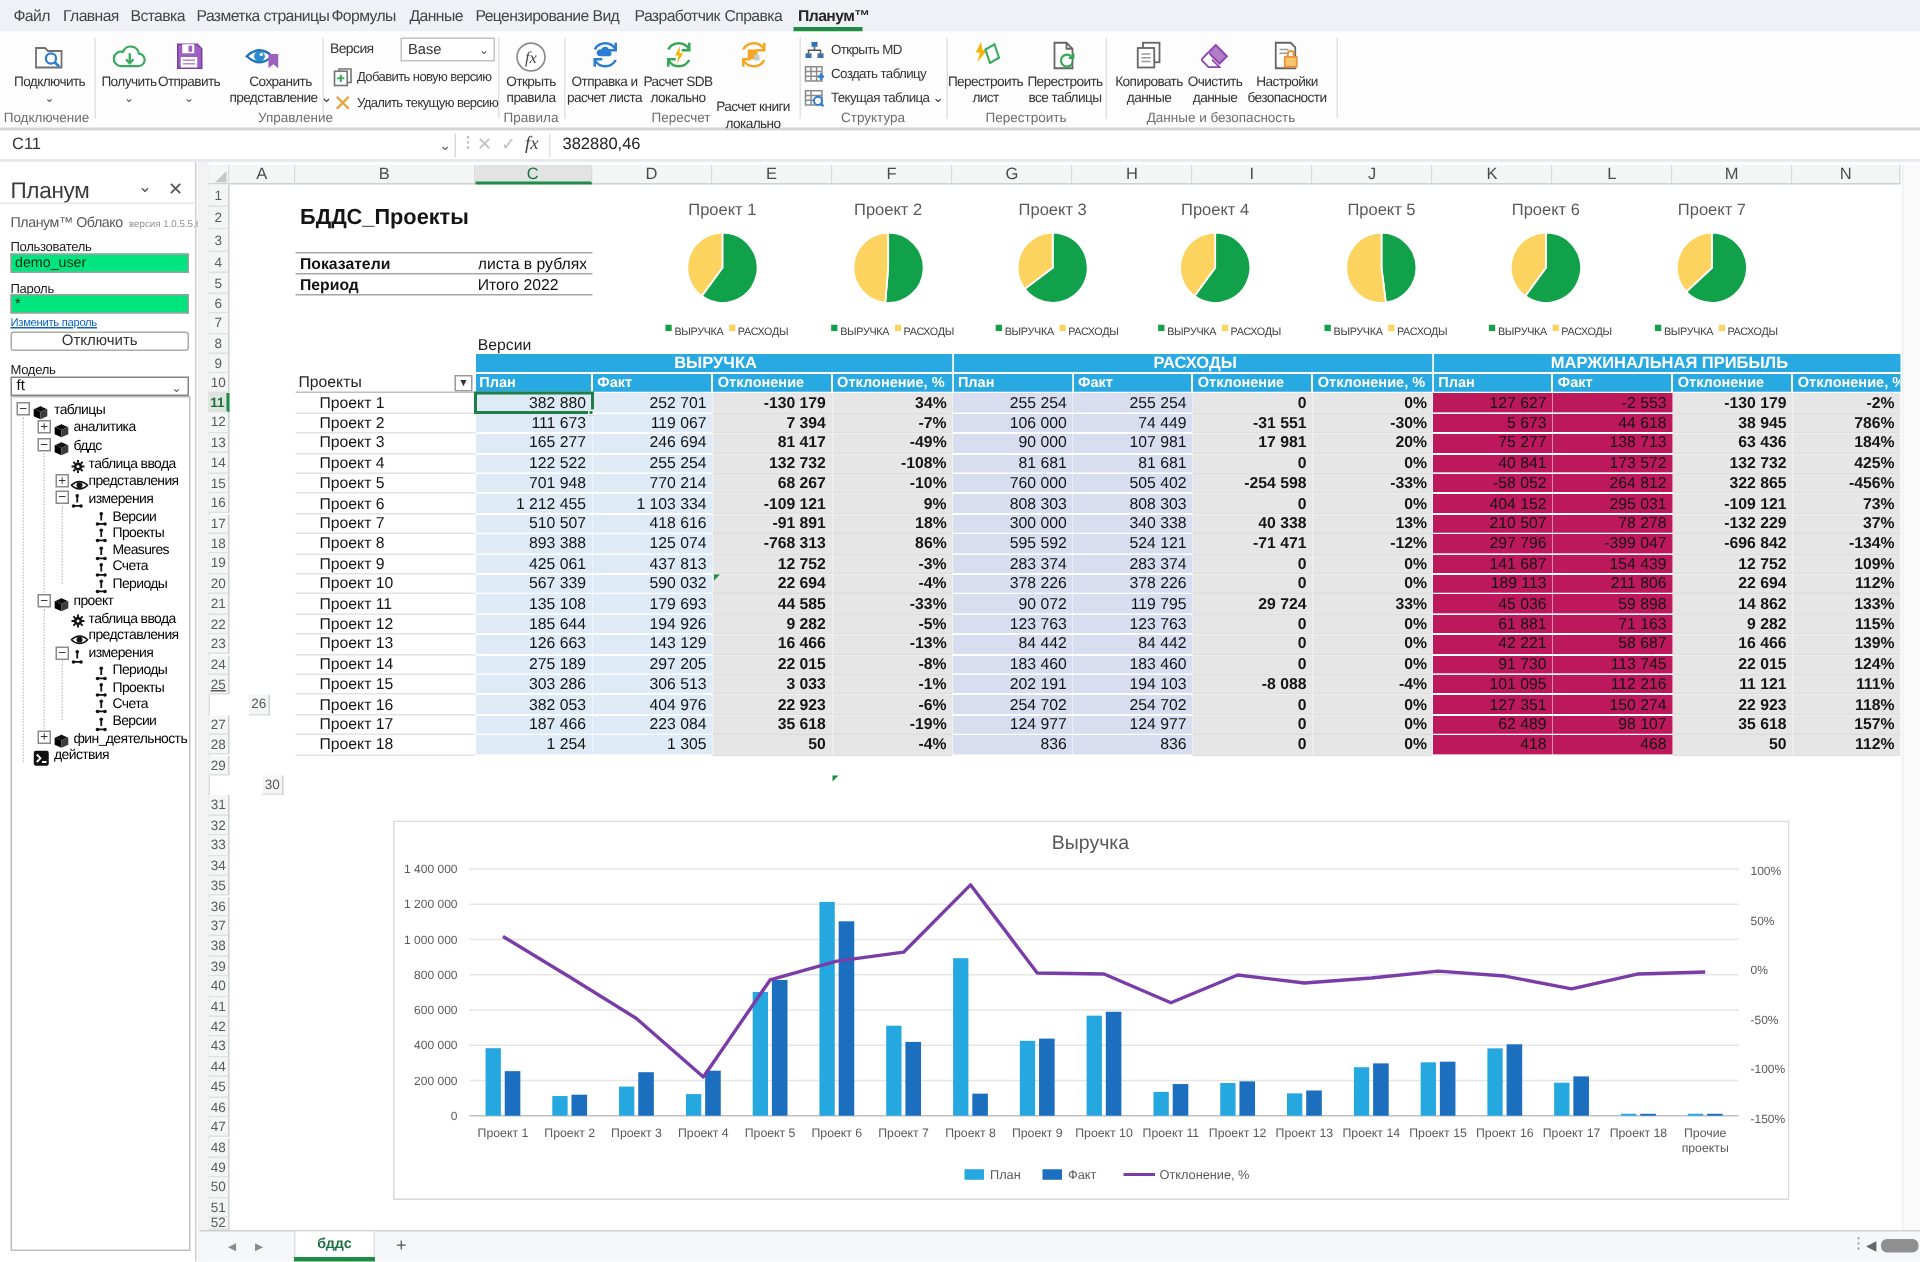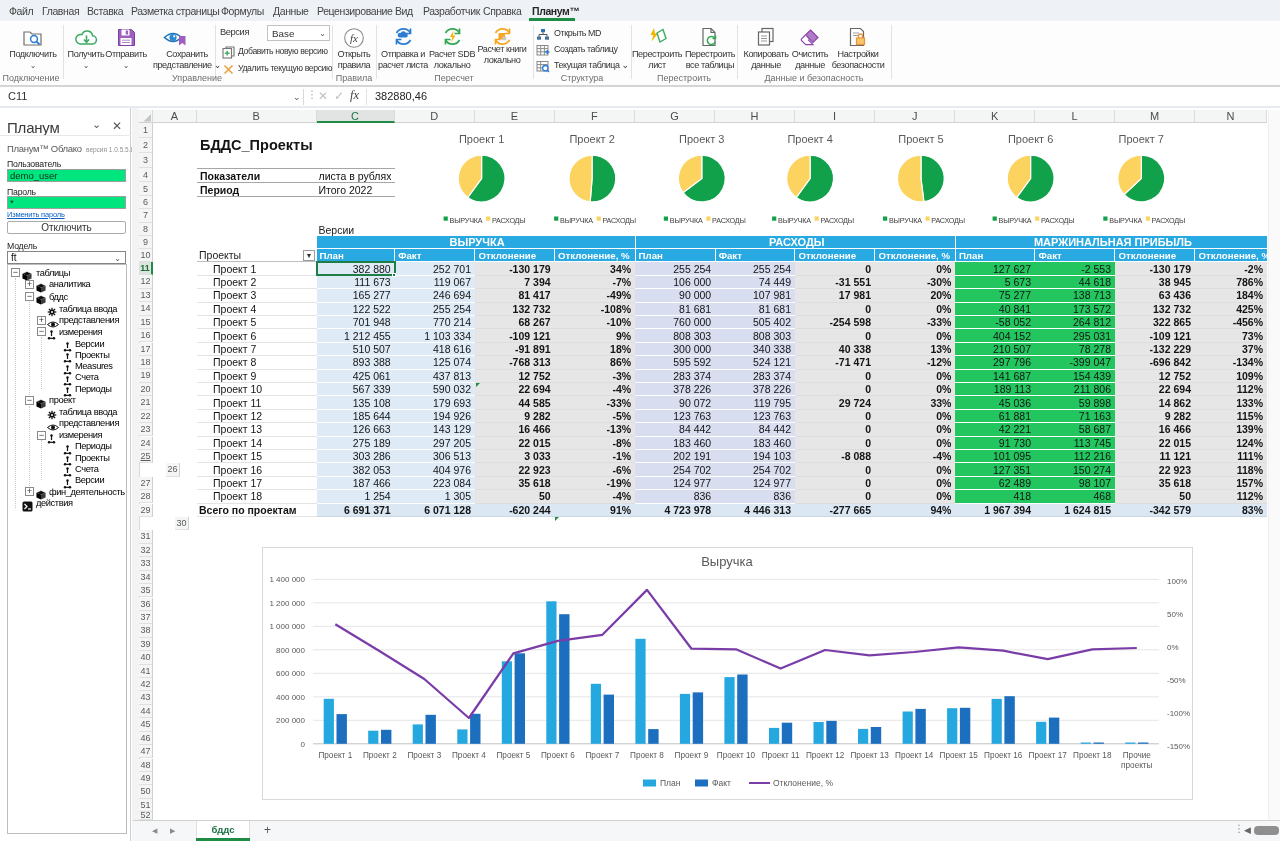--- a/index.html
+++ b/index.html
@@ -22,21 +22,21 @@
 .ti{position:absolute;font-size:9.3px;letter-spacing:-0.4px;color:#000;white-space:nowrap}
 .ebox{position:absolute;width:9px;height:9px;border:1px solid #8a8a8a;background:#fff;font-size:9px;line-height:7px;text-align:center;color:#333}
 .colh{position:absolute;top:110px;height:13px;background:#f4f5f5;border-right:1px solid #dadada;border-bottom:1px solid #d0d0d0;font-size:11px;color:#4c4c4c;text-align:center;line-height:13px}
 .rowh{position:absolute;left:139px;width:14px;background:#f4f5f5;border-right:1px solid #cfcfcf;border-bottom:1px solid #e0e0e0;font-size:9px;color:#5a5a5a;text-align:center}
 .cell{position:absolute;font-size:10.5px;color:#111;white-space:nowrap;overflow:hidden}
 table.dt{position:absolute;left:197px;top:236px;border-collapse:collapse;table-layout:fixed}
 table.dt td{font-size:10.5px;color:#141414;padding:0 4px 0 0;text-align:right;white-space:nowrap;overflow:hidden;border-bottom:1px solid rgba(255,255,255,0.55)}
 table.dt td.lbl{background:#fff;text-align:left;padding-left:16px;border-bottom:1px solid #e3e3e3 !important}
 table.dt td.cb{background:#deeaf6}
 table.dt td.cp{background:#d9ddf0}
-table.dt td.cy{background:#22c55e}
+table.dt td.cy{background:#be185d}
 table.dt td.cg{background:#e7e6e6;border-bottom:1px solid #dedddd !important}
 table.dt td.bb{font-weight:bold}
 table.dt td.hd{background:#29a9e1;color:#fff;font-weight:bold;font-size:9.7px;text-align:left;padding:0 0 0 3px;border-right:1px solid #fff}
 table.dt td.tot{background:#dbe7f3;font-weight:bold;border-bottom:1px solid #c9d6e3 !important}
 </style></head><body>
 
 <div class="tabs">
 <span class="tab" style="left:9px">Файл</span>
 <span class="tab" style="left:42px">Главная</span>
 <span class="tab" style="left:87px">Вставка</span>
@@ -134,21 +134,21 @@
       </svg></div>
 <div class="blabel" style="left:420px;top:27.5px;width:64px">Расчет SDB<br>локально</div>
 <div class="abs" style="left:490.5px;top:5px;width:23px;height:21px"><svg width="23" height="21" viewBox="0 0 23 21">
         <path d="M18.5 7 A8 8 0 0 0 4.5 7" fill="none" stroke="#f5a623" stroke-width="1.7"></path>
         <path d="M4.5 14 A8 8 0 0 0 18.5 14" fill="none" stroke="#f5a623" stroke-width="1.7"></path>
         <path d="M18.5 2.5 v5 h-5" fill="none" stroke="#f5a623" stroke-width="1.7"></path>
         <path d="M4.5 18.5 v-5 h5" fill="none" stroke="#f5a623" stroke-width="1.7"></path>
         <rect x="7.5" y="7" width="6.5" height="6.5" fill="#f5a623"></rect>
         <rect x="11.5" y="10.5" width="3.8" height="3.8" fill="#c9c9c9"></rect>
       </svg></div>
-<div class="blabel" style="left:468px;top:23px;width:68px">Расчет книги<br>локально</div>
+<div class="blabel" style="left:468px;top:45px;width:68px">Расчет книги<br>локально</div>
 <div class="abs" style="left:536.0px;top:6px;width:14px;height:13px"><svg width="14" height="13" viewBox="0 0 14 13">
         <rect x="5" y="1" width="4" height="3.2" fill="#2e75b6"></rect>
         <rect x="1" y="8.5" width="4" height="3.2" fill="#41719c"></rect>
         <rect x="9" y="8.5" width="4" height="3.2" fill="#41719c"></rect>
         <path d="M7 4.2 v2.3 M3 8.5 v-2 h8 v2" fill="none" stroke="#555" stroke-width="1"></path>
       </svg></div>
 <div class="slabel" style="left:554px;top:7px;font-size:8.9px">Открыть MD</div>
 <div class="abs" style="left:536.0px;top:22px;width:14px;height:13px"><svg width="14" height="13" viewBox="0 0 14 13">
         <rect x="1" y="1.5" width="11" height="9.5" fill="#fff" stroke="#8a8a8a"></rect>
         <line x1="4.7" y1="1.5" x2="4.7" y2="11" stroke="#8a8a8a"></line>
@@ -794,35 +794,20 @@
         <td class="cg bb">50</td>
         <td class="cg bb">-4%</td>
 <td class="cp">836</td>
         <td class="cp">836</td>
         <td class="cg bb">0</td>
         <td class="cg bb">0%</td>
 <td class="cy">418</td>
         <td class="cy">468</td>
         <td class="cg bb">50</td>
         <td class="cg bb">112%</td>
-</tr>
-<tr style="height:13.42px">
-        <td class="lbl" style="padding-left:2px;font-weight:bold">Всего по проектам</td>
-<td class="tot">6 691 371</td>
-        <td class="tot">6 071 128</td>
-        <td class="tot">-620 244</td>
-        <td class="tot">91%</td>
-<td class="tot">4 723 978</td>
-        <td class="tot">4 446 313</td>
-        <td class="tot">-277 665</td>
-        <td class="tot">94%</td>
-<td class="tot">1 967 394</td>
-        <td class="tot">1 624 815</td>
-        <td class="tot">-342 579</td>
-        <td class="tot">83%</td>
 </tr>
     </tbody>
   </table>
 <div class="abs" style="left:303px;top:250px;width:12px;height:11px;background:#fff;border:1px solid #9a9a9a;font-size:7px;color:#333;text-align:center;line-height:10px">▼</div>
 <div class="abs" style="left:315.5px;top:261px;width:80px;height:15px;border:2px solid #1f7e45"></div>
 <div class="abs" style="left:392px;top:273px;width:4px;height:4px;background:#1f7e45;border:1px solid #fff"></div>
 <div class="abs" style="left:555px;top:517px;width:0;height:0;border-top:4px solid #1e8c45;border-right:4px solid transparent"></div>
 <div class="abs" style="left:475.5px;top:383px;width:0;height:0;border-top:4px solid #1e8c45;border-right:4px solid transparent"></div>
 <svg class="abs" style="left:410px;top:118px" width="790" height="118" viewBox="0 0 790 118">
     <text x="71.6" y="25" font-size="11" fill="#595959" text-anchor="middle">Проект 1</text>

